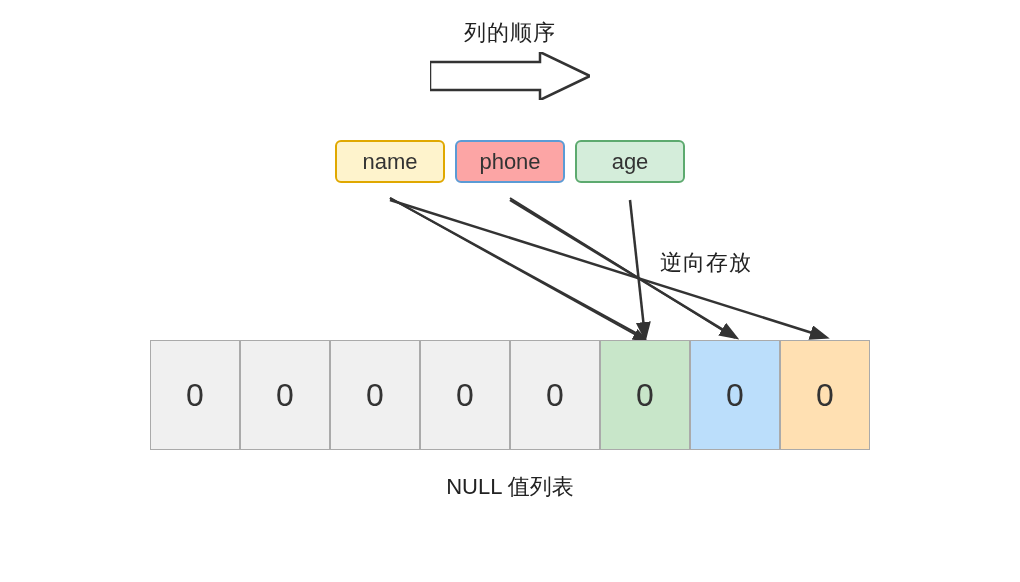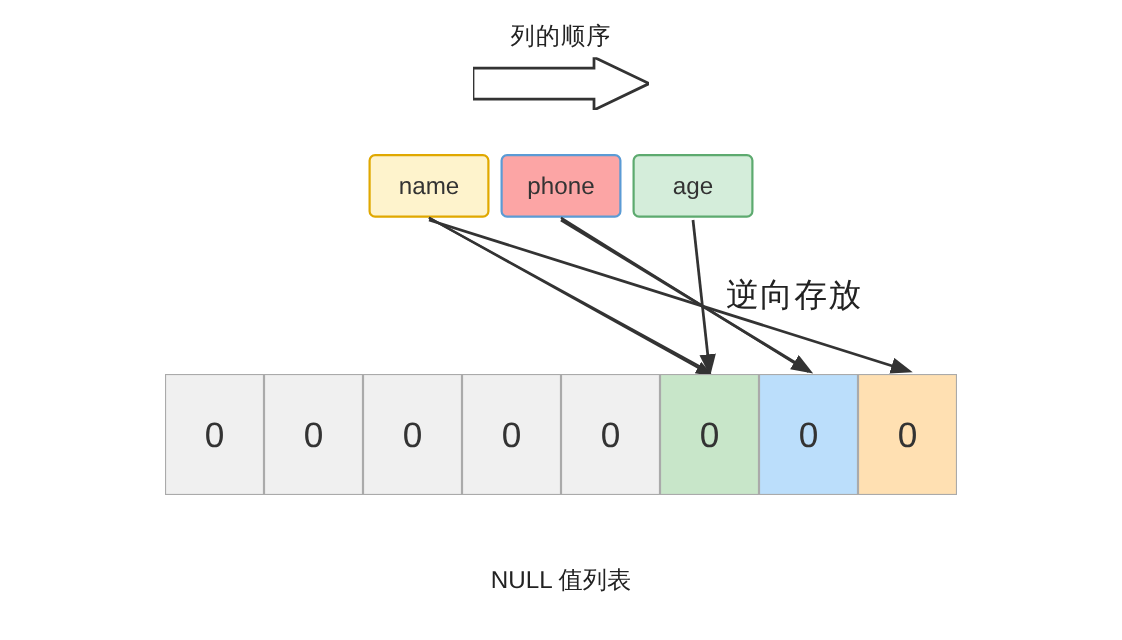--- a/index.html
+++ b/index.html
@@ -61,21 +61,21 @@
       display: flex;
       gap: 10px;
       align-items: center;
     }
 
     .col-box {
       display: flex;
       align-items: center;
       justify-content: center;
       width: 110px;
-      height: 58px;
+      height: 43px;
       border-radius: 6px;
       font-size: 22px;
       font-weight: 500;
       border: 2px solid;
     }
 
     .col-name {
       background: #fef3cc;
       border-color: #e0a800;
       color: #333;
@@ -91,21 +91,21 @@
       background: #d4edda;
       border-color: #5daa6f;
       color: #333;
     }
 
     
     .reverse-label {
       position: absolute;
       top: 248px;
       left: 660px;
-      font-size: 30px;
+      font-size: 22px;
       color: #222;
       font-weight: 500;
       letter-spacing: 1px;
     }
 
     
     .lines-svg {
       position: absolute;
       top: 0;
       left: 0;
@@ -233,15 +233,15 @@
         <span>0</span>
       </div>
     <div class="cell cell-blue">
         <span>0</span>
       </div>
     <div class="cell cell-orange">
         <span>0</span>
       </div>
   </div>
 
-  <div class="caption" style="left:50%; transform:translateX(-360px); width:720px; text-align:center;margin-top:41px;">NULL 值列表</div>
+  <div class="caption" style="left:50%; transform:translateX(-360px); width:720px; text-align:center;">NULL 值列表</div>
 
 </div>
 
 </body></html>

